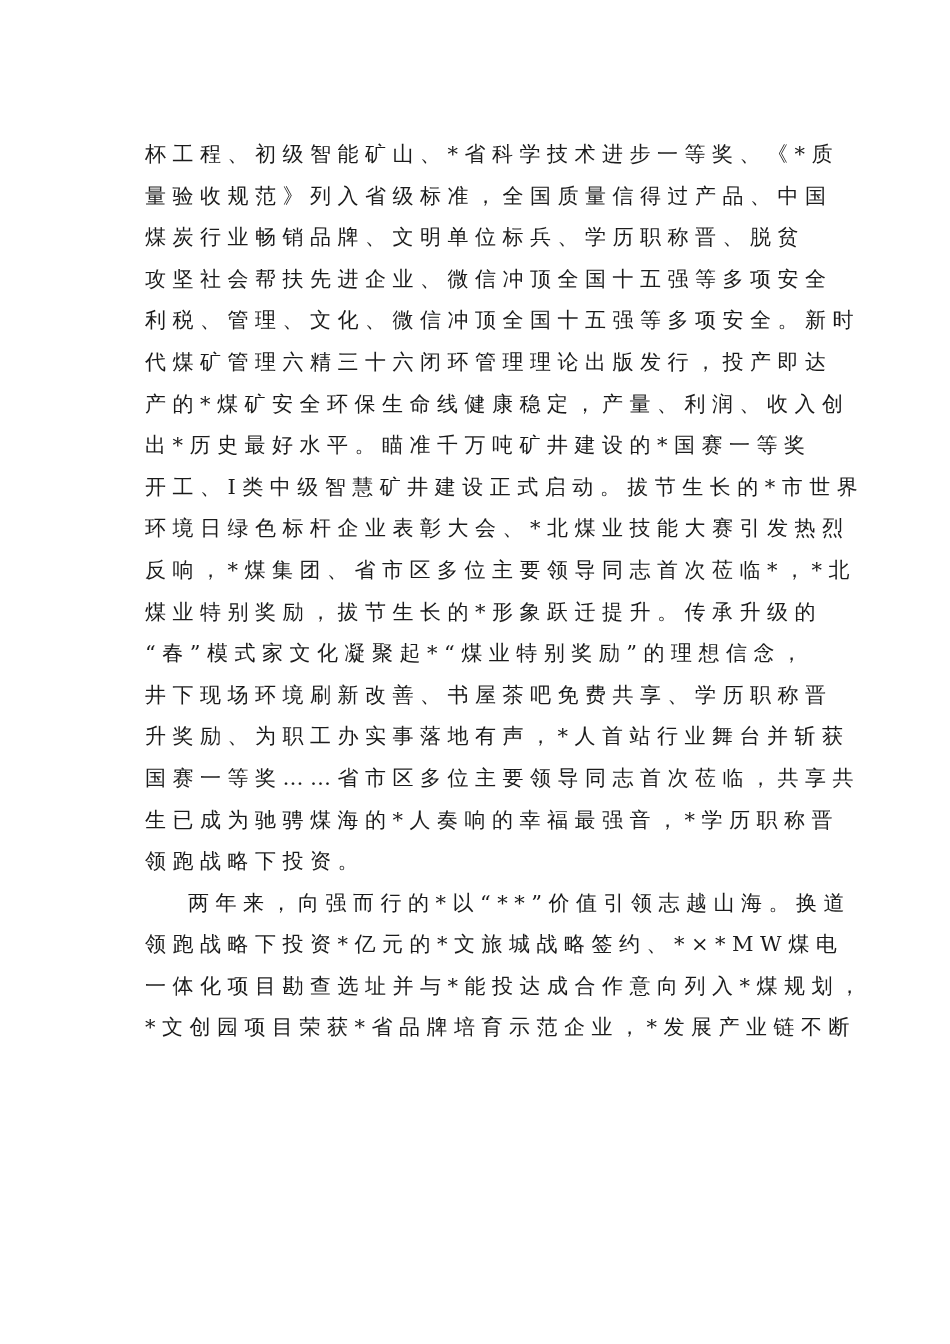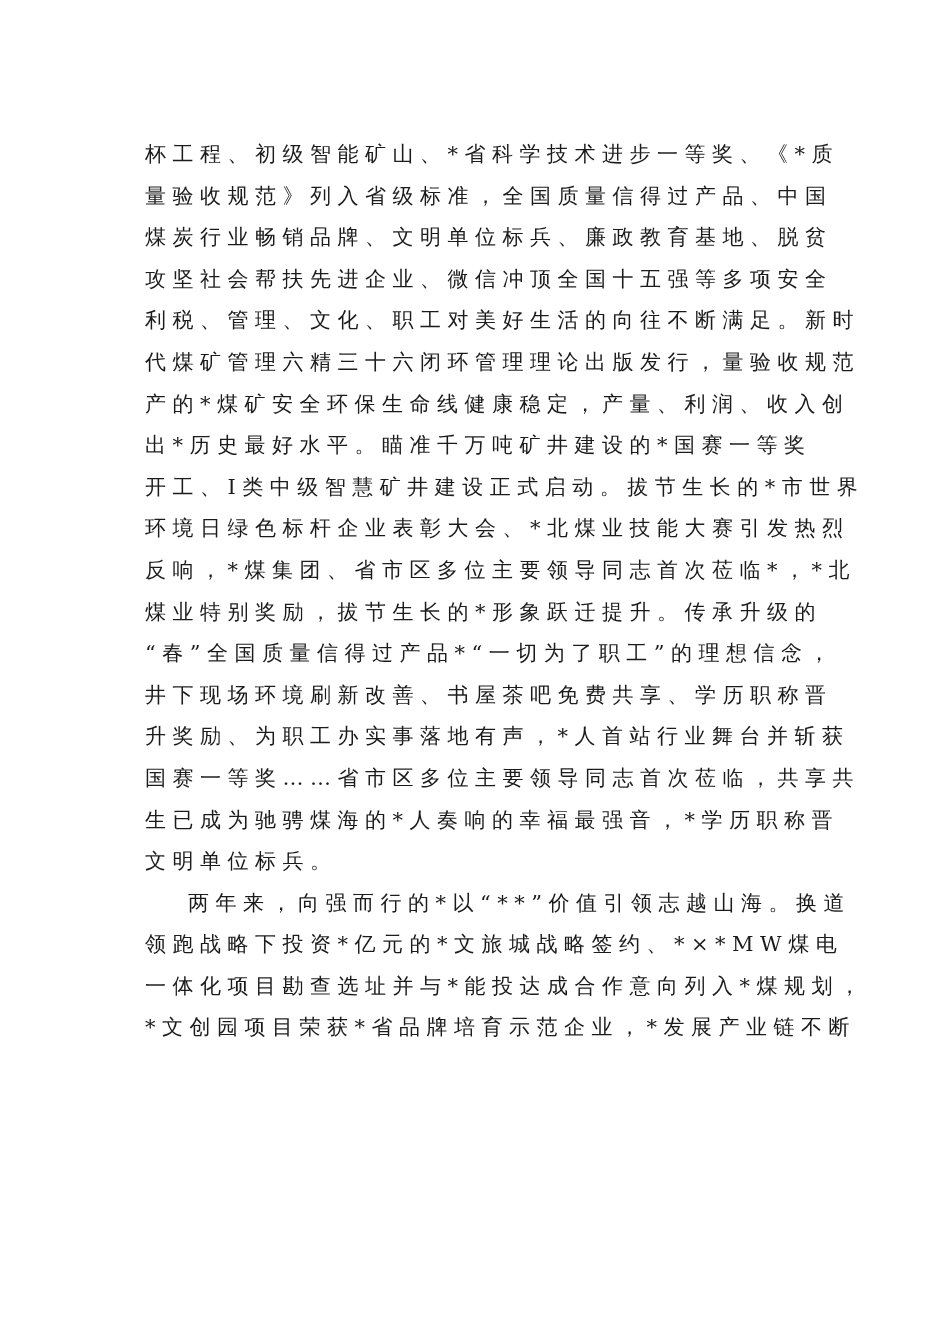--- a/index.html
+++ b/index.html
@@ -41,36 +41,36 @@
   }
 </style>
 </head>
 <body>
 
 <div class="page">
   <div class="text-block">
     <div>
       <span class="line">杯工程、初级智能矿山、*省科学技术进步一等奖、《*质</span>
       <span class="line">量验收规范》列入省级标准，全国质量信得过产品、中国</span>
-      <span class="line">煤炭行业畅销品牌、文明单位标兵、廉政教育基地、脱贫</span>
+      <span class="line">煤炭行业畅销品牌、文明单位标兵、学历职称晋、脱贫</span>
       <span class="line">攻坚社会帮扶先进企业、微信冲顶全国十五强等多项安全</span>
-      <span class="line">利税、管理、文化、职工对美好生活的向往不断满足。新时</span>
-      <span class="line">代煤矿管理六精三十六闭环管理理论出版发行，量验收规范</span>
+      <span class="line">利税、管理、文化、微信冲顶全国十五强等多项安全。新时</span>
+      <span class="line">代煤矿管理六精三十六闭环管理理论出版发行，投产即达</span>
       <span class="line">产的*煤矿安全环保生命线健康稳定，产量、利润、收入创</span>
       <span class="line">出*历史最好水平。瞄准千万吨矿井建设的*国赛一等奖</span>
       <span class="line">开工、I类中级智慧矿井建设正式启动。拔节生长的*市世界</span>
       <span class="line">环境日绿色标杆企业表彰大会、*北煤业技能大赛引发热烈</span>
       <span class="line">反响，*煤集团、省市区多位主要领导同志首次莅临*，*北</span>
       <span class="line">煤业特别奖励，拔节生长的*形象跃迁提升。传承升级的</span>
-      <span class="line">“春”全国质量信得过产品*“一切为了职工”的理想信念，</span>
+      <span class="line">“春”模式家文化凝聚起*“煤业特别奖励”的理想信念，</span>
       <span class="line">井下现场环境刷新改善、书屋茶吧免费共享、学历职称晋</span>
       <span class="line">升奖励、为职工办实事落地有声，*人首站行业舞台并斩获</span>
       <span class="line">国赛一等奖……省市区多位主要领导同志首次莅临，共享共</span>
       <span class="line">生已成为驰骋煤海的*人奏响的幸福最强音，*学历职称晋</span>
-      <span class="line">文明单位标兵。</span>
+      <span class="line">领跑战略下投资。</span>
     </div>
     <div>
       <span class="line indent">两年来，向强而行的*以“**”价值引领志越山海。换道</span>
       <span class="line">领跑战略下投资*亿元的*文旅城战略签约、*×*MW煤电</span>
       <span class="line">一体化项目勘查选址并与*能投达成合作意向列入*煤规划，</span>
       <span class="line">*文创园项目荣获*省品牌培育示范企业，*发展产业链不断</span>
     </div>
   </div>
 </div>
 

